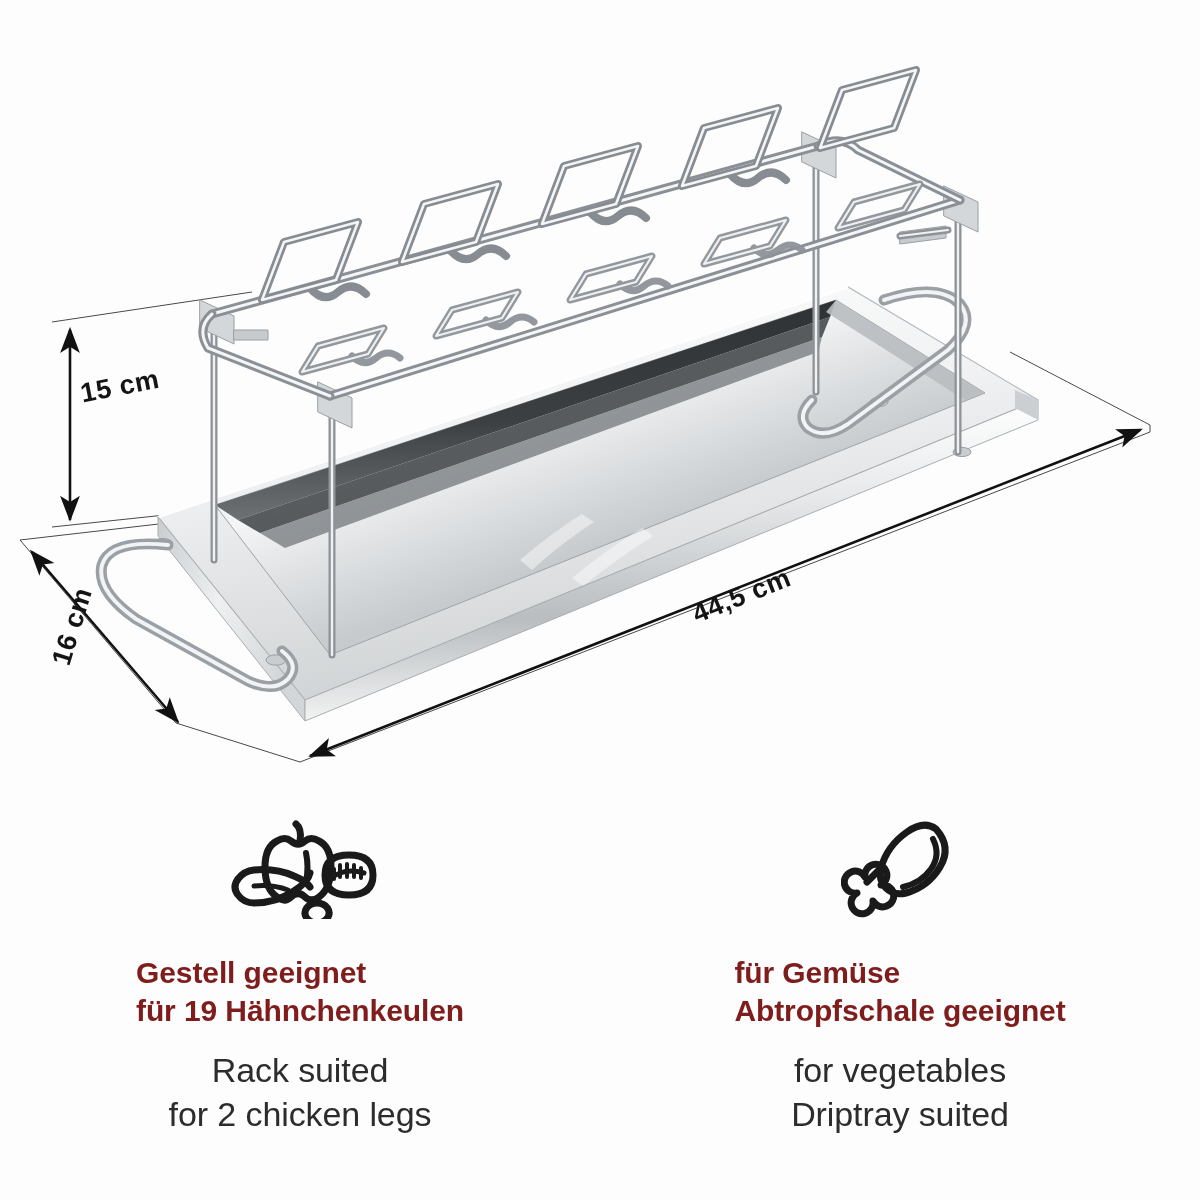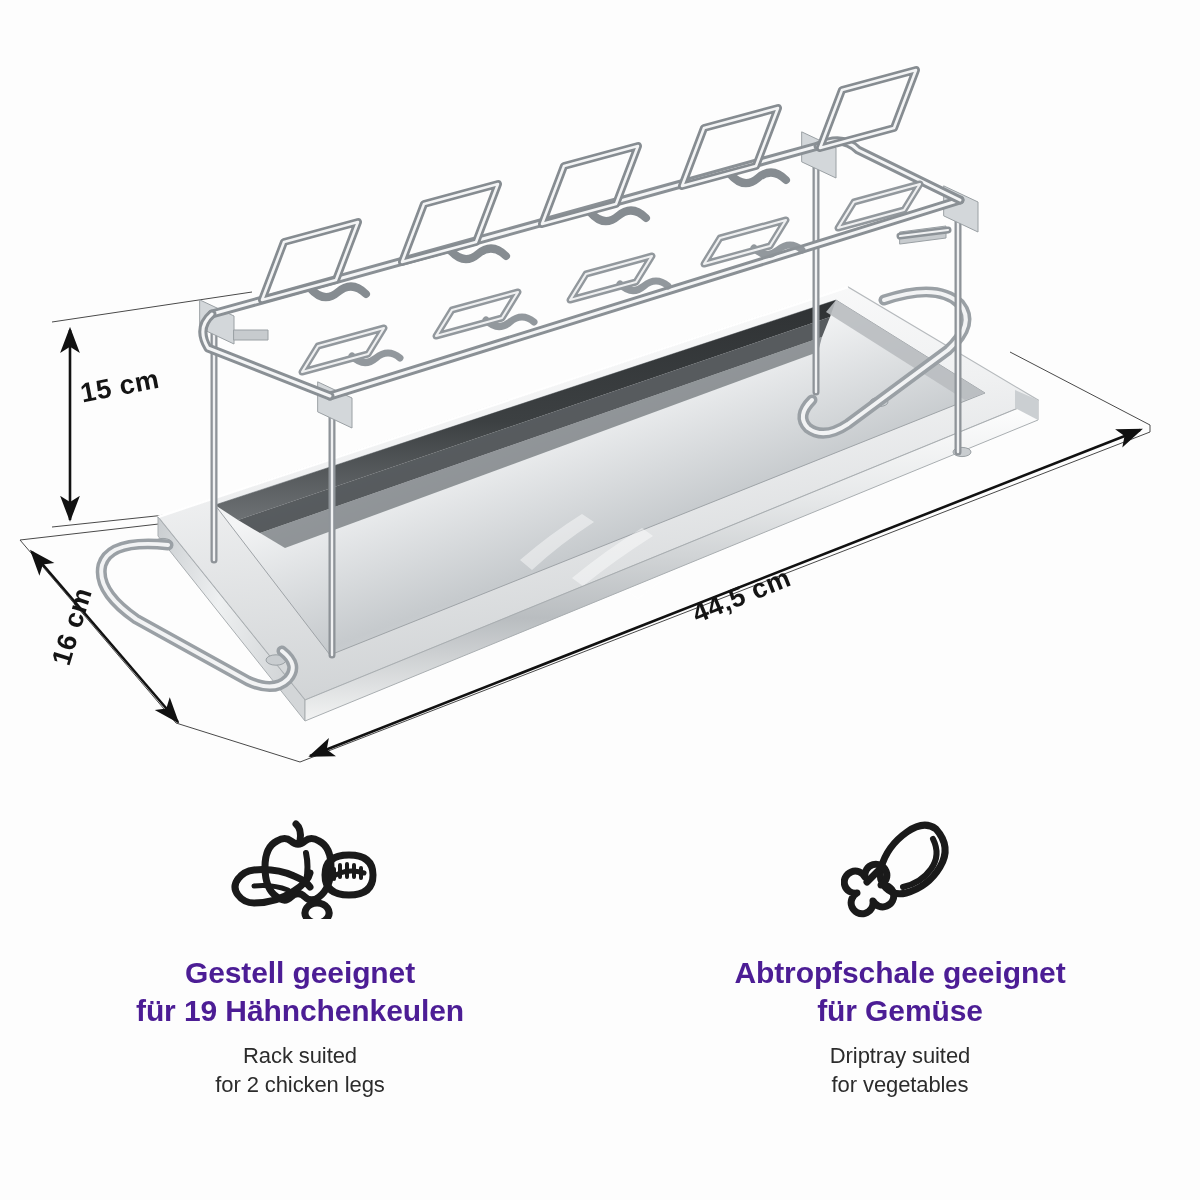--- a/index.html
+++ b/index.html
@@ -46,28 +46,28 @@
   .feature-icon{
     height:130px;width:200px;
     display:flex;align-items:center;justify-content:center;
   }
   .feature-icon svg{display:block;}
   .feature-title{
     margin-top:26px;
     font-weight:bold;
     font-size:30px;
     line-height:1.27;
-    text-align:center;
-    color:#4c1d95;
+    text-align:left;
+    color:#7f1d1d;
     letter-spacing:-0.1px;
   }
   .feature-sub{
-    margin-top:12px;
+    margin-top:18px;
     font-weight:normal;
-    font-size:22px;
+    font-size:34px;
     line-height:1.3;
     text-align:center;
     color:#2c2c2c;
     letter-spacing:-0.1px;
   }
   .ln{display:block;}
 </style>
 </head>
 <body>
 
@@ -321,23 +321,23 @@
 
             <path d="M92,32 q8,16 -2,30 q-10,14 -28,18" stroke-width="6"></path>
 
             <path d="M40,61 L26,75" stroke-width="7"></path>
             <path d="M24,70 a11,11 0 1,0 -8,16 a11,11 0 1,0 16,8 a11,11 0 1,0 8,-16
                      a11,11 0 1,0 -16,-8 Z"></path>
           </g>
         </svg>
       </div>
       <div class="feature-title">
+        <span class="ln">für Gemüse</span>
         <span class="ln">Abtropfschale geeignet</span>
-        <span class="ln">für Gemüse</span>
       </div>
       <div class="feature-sub">
+        <span class="ln">for vegetables</span>
         <span class="ln">Driptray suited</span>
-        <span class="ln">for vegetables</span>
       </div>
     </div>
 
   </div>
 </div>
 
 </body></html>

